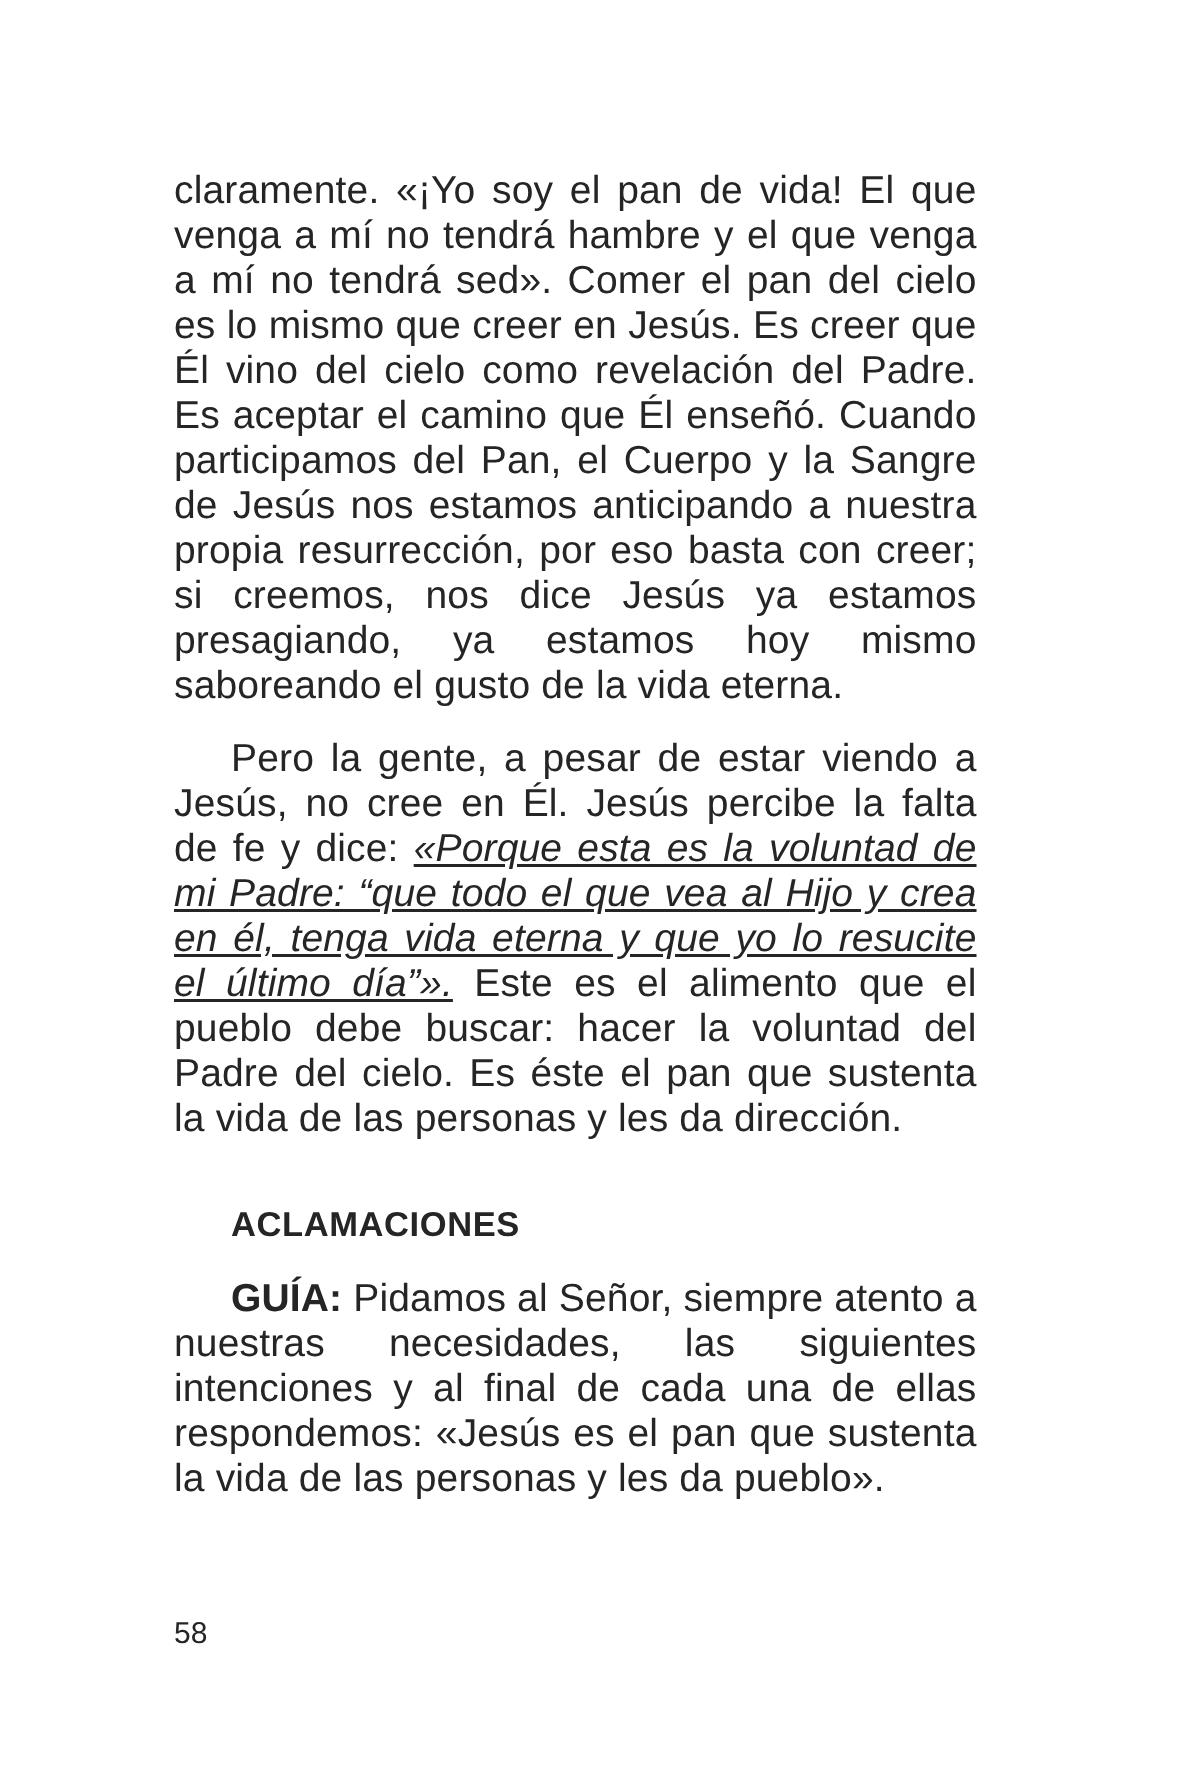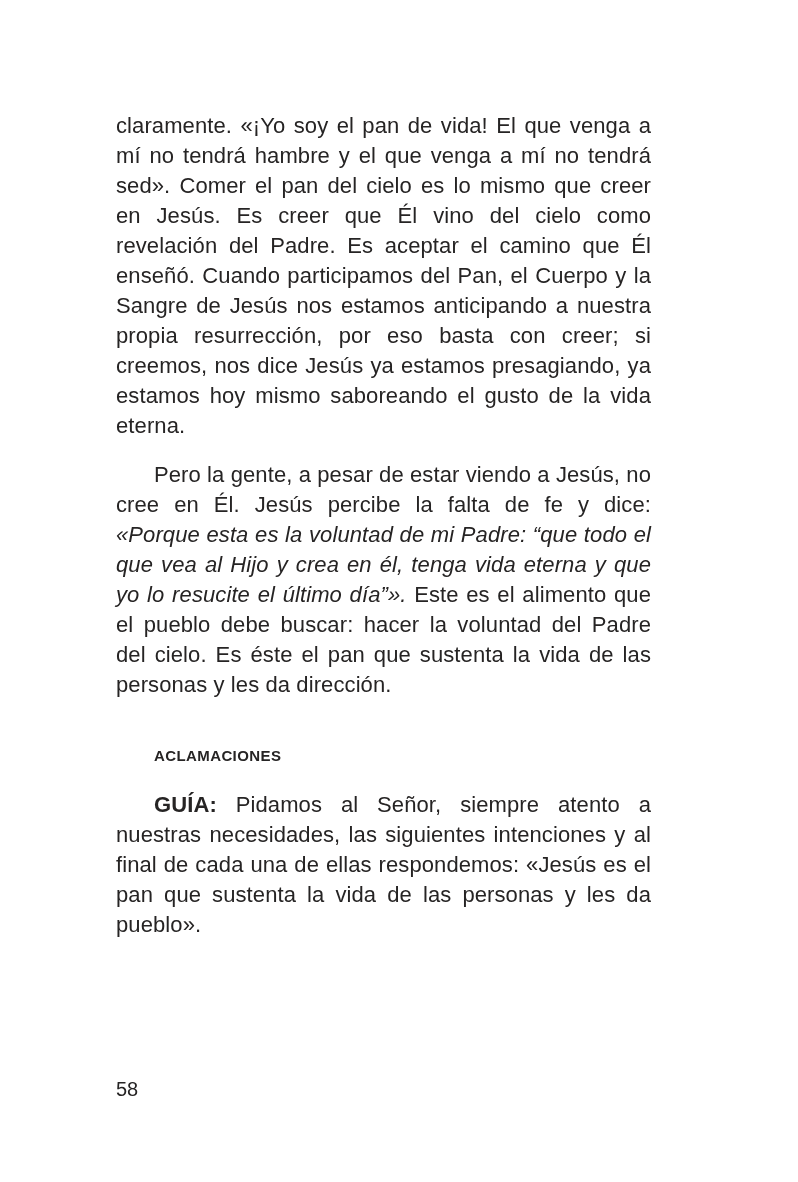--- a/index.html
+++ b/index.html
@@ -17,44 +17,45 @@
     font-family: "Liberation Sans", sans-serif;
   }
   .text-column {
     position: absolute;
     left: 116px;
     top: 111px;
     width: 535px;
   }
   .para {
     margin: 19px 0 0 0;
-    font-size: 22px;
+    font-size: 26px;
     line-height: 30px;
     text-align: justify;
     letter-spacing: 0.1px;
   }
   .para:first-child {
     margin-top: 0;
   }
   .heading {
     margin: 41px 0 16px 0;
-    font-size: 15px;
+    font-size: 23px;
     line-height: 30px;
     font-weight: bold;
     letter-spacing: 0.4px;
     text-align: left;
   }
   .indent {
     text-indent: 38px;
   }
   .bold {
     font-weight: bold;
   }
   .italic {
     font-style: italic;
+    text-decoration: underline;
   }
   .page-number {
     position: absolute;
     left: 116px;
     top: 1076px;
     width: 535px;
     text-align: left;
     font-size: 20px;
     line-height: 26px;
     color: #262424;

